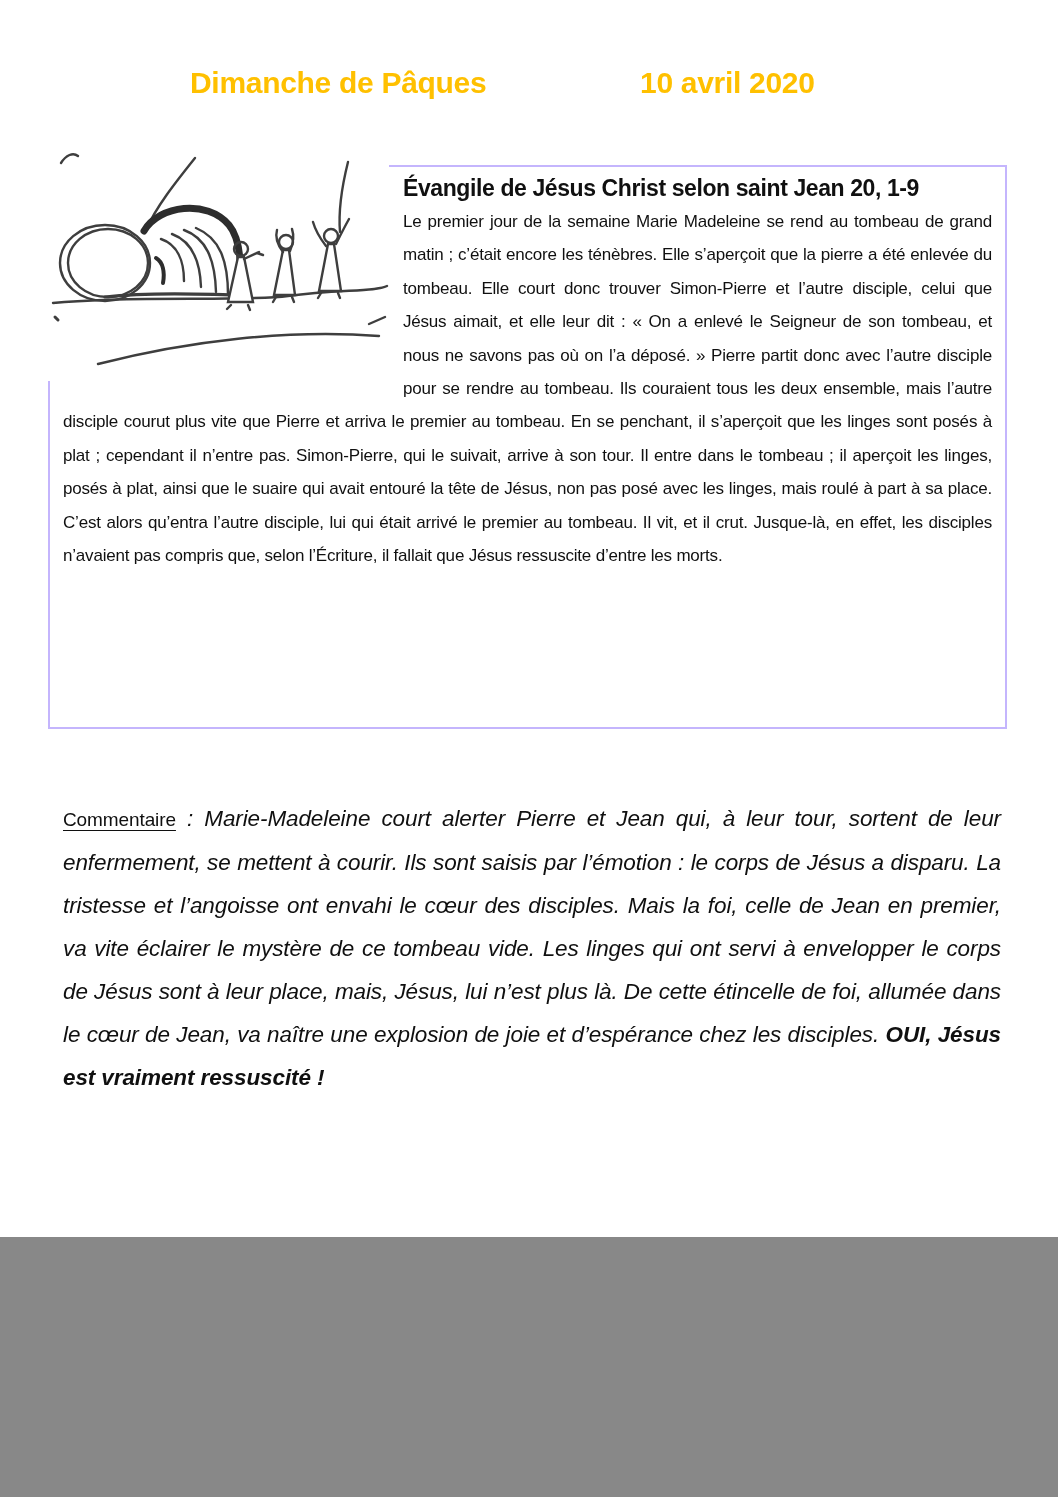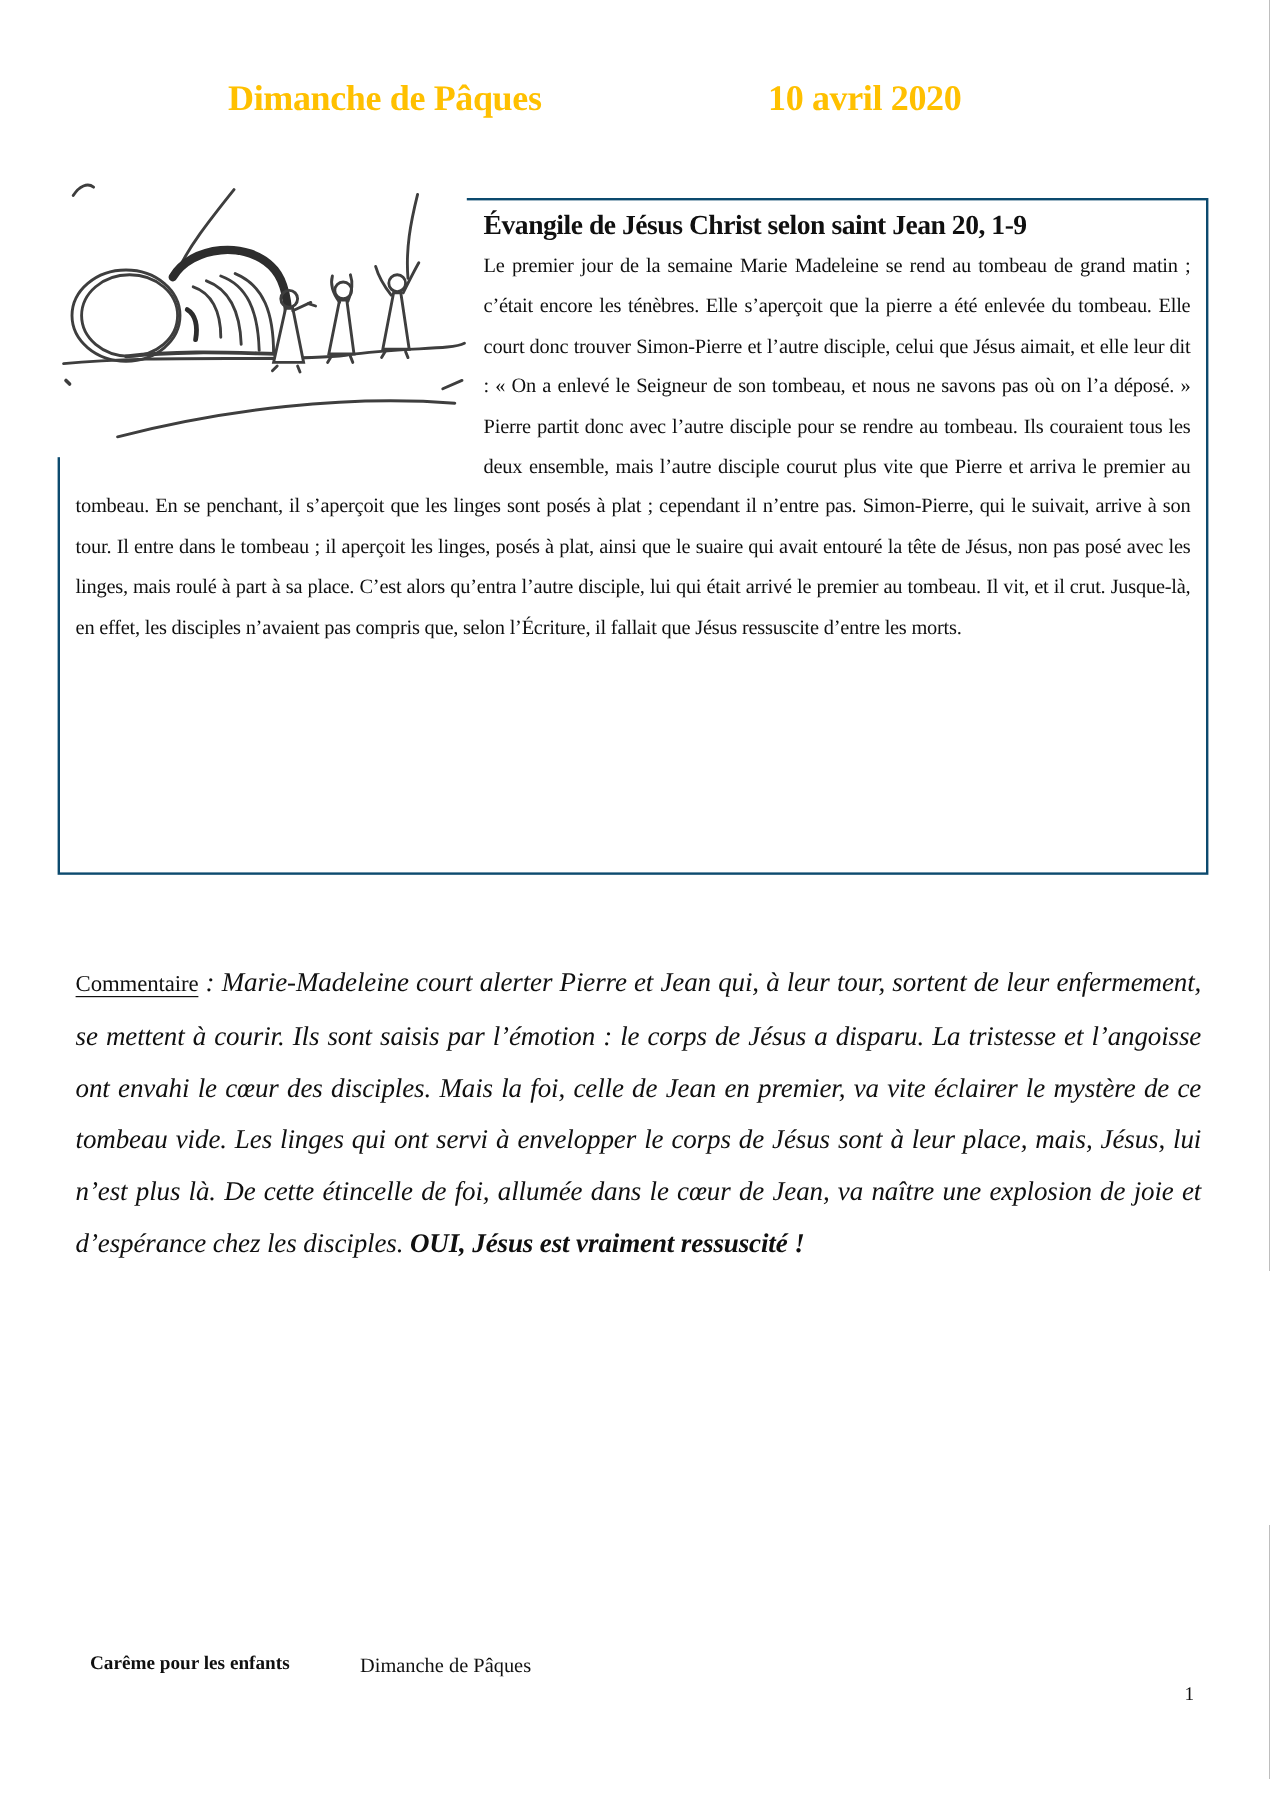--- a/index.html
+++ b/index.html
@@ -1,23 +1,23 @@
 <!DOCTYPE html>
 <html><head>
 <meta charset="utf-8">
 <style>
   * { margin: 0; padding: 0; box-sizing: border-box; }
   html, body { background: #888; }
   .page {
     position: relative;
     width: 1058px;
-    height: 1497px;
+    height: 1237px;
     margin: 0 auto;
     background: #ffffff;
-    font-family: Liberation Serif, serif;
+    font-family: Liberation Sans, sans-serif;
     color: #101010;
     overflow: hidden;
   }
   
   .doc-header { position: absolute; top: 66px; left: 0; width: 100%; height: 40px; }
   .doc-title, .doc-date {
     position: absolute;
     font-size: 30px;
     font-weight: bold;
     color: #FFC000;
@@ -27,21 +27,21 @@
   .doc-title { left: 190px; }
   .doc-date  { left: 640px; }
 
   
   .gospel-box {
     position: absolute;
     left: 48px;
     top: 165px;
     width: 959px;
     height: 564px;
-    border: 2px solid #0c4a6e;
+    border: 2px solid #c4b5fd;
     padding: 4px 13px 6px 13px;
     text-align: justify;
   }
   .gospel-heading {
     display: block;
     font-weight: bold;
     font-size: 23px;
     line-height: 34px;
     letter-spacing: -0.4px;
     text-align: left;

